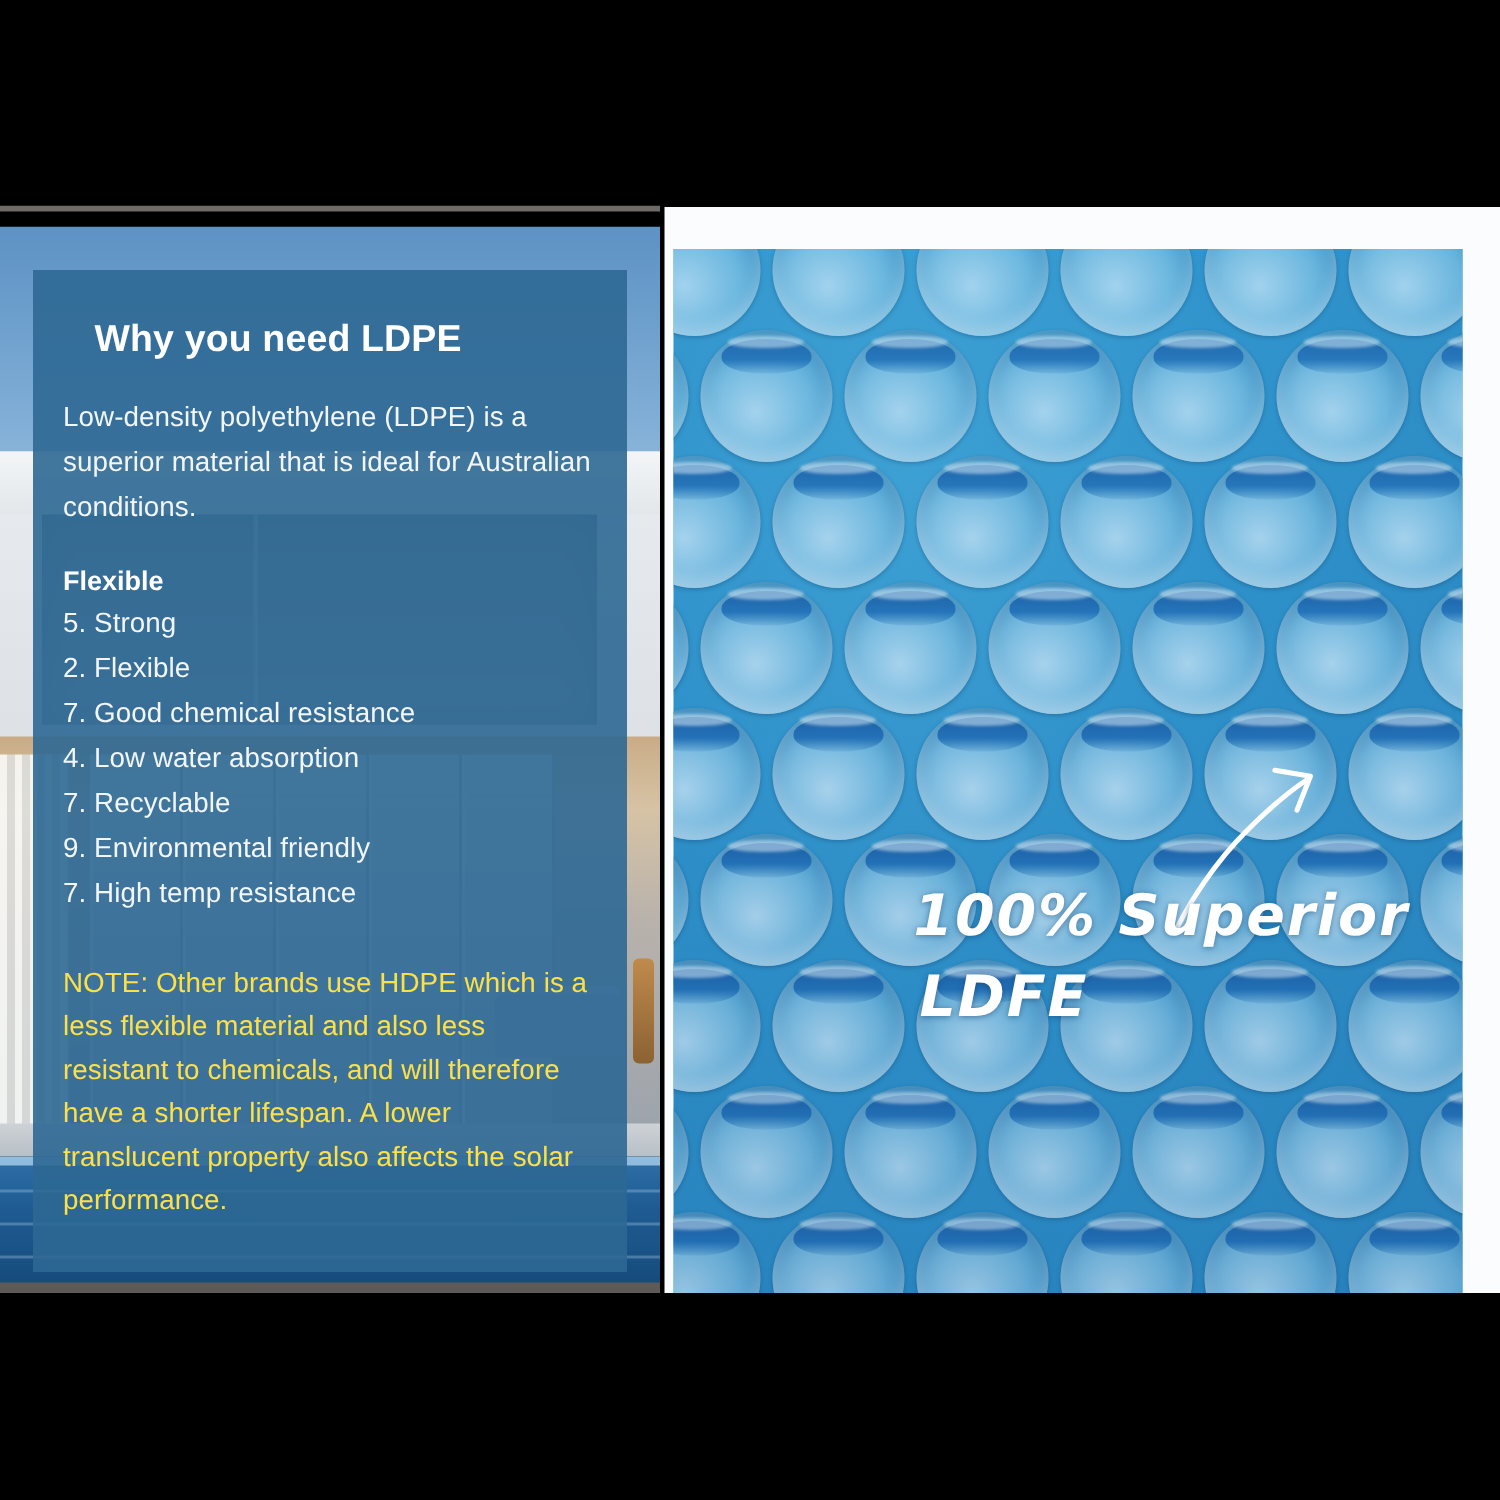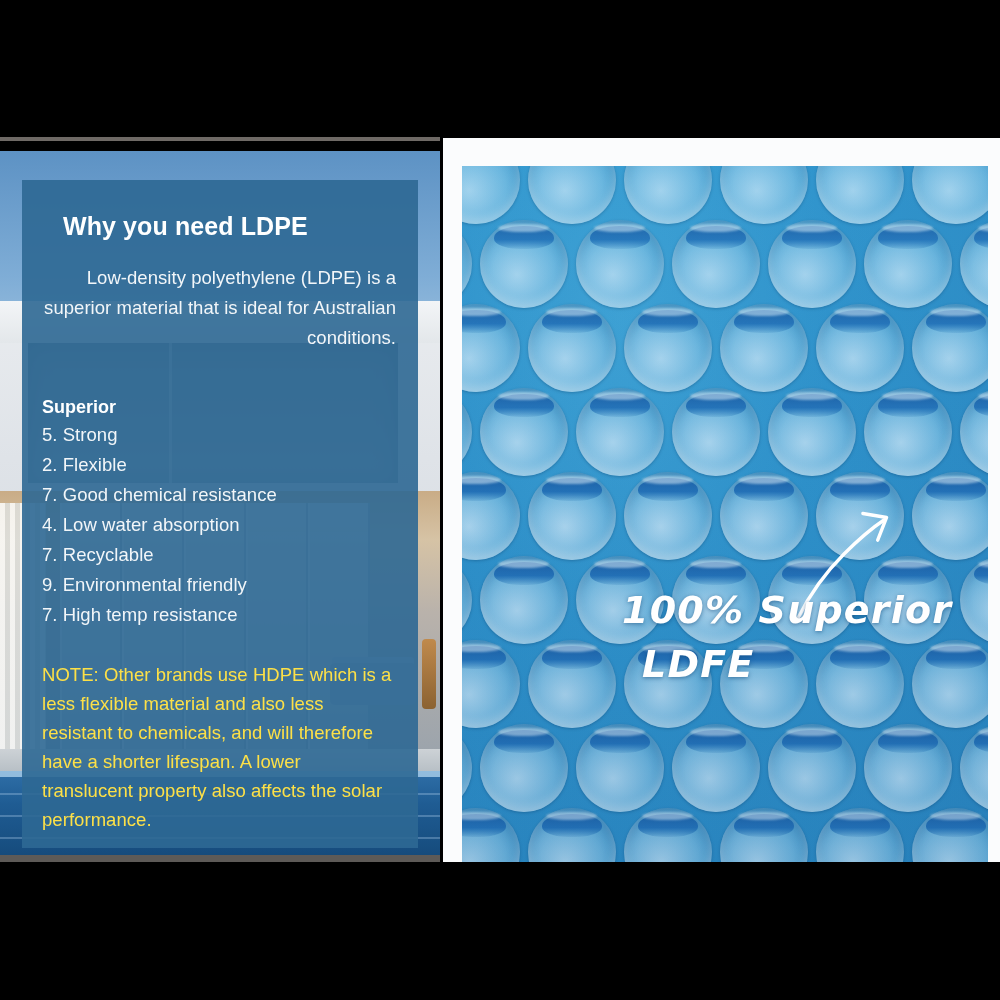--- a/index.html
+++ b/index.html
@@ -166,23 +166,22 @@
     color: #ffffff;
     font-size: 25px;
     font-weight: bold;
     letter-spacing: .1px;
     margin: 6px 0 22px 21px;
   }
   #card-intro {
     color: #f2f6f9;
     font-size: 18.5px;
     line-height: 30px;
-    margin: 0 0 44px 0;
+    margin: 0 0 24px 0;
     letter-spacing: .05px;
-    text-align: right;
   }
   #benefits-heading {
     color: #ffffff;
     font-size: 18px;
     font-weight: bold;
     margin: 0 0 2px 0;
   }
   #benefits-list {
     list-style: none;
     margin: 0 0 30px 0;
@@ -207,21 +206,21 @@
     position: absolute;
     left: 443px;
     top: 138px;
     width: 557px;
     height: 724px;
     background: #fbfcfd;
     z-index: 10;
   }
   #bubble-photo {
     position: absolute;
-    left: 19px;          
+    left: 6px;          
     top: 28px;           
     width: 526px;        
     height: 762px;       
     overflow: hidden;
     background:
       radial-gradient(ellipse at 30% 20%, #3fa3d6 0%, #2f93cc 40%, #2a86c0 100%);
   }
   .bubble-layer {
     position:absolute; inset:0;
   }
@@ -282,21 +281,21 @@
     font-style: italic;
     font-weight: bold;
     font-size: 38px;
     letter-spacing: 1.2px;
     text-shadow: 0 1px 4px rgba(10,60,110,.55);
     white-space: nowrap;
     line-height: 1.05;
   }
   .hand-line.second {
     margin-top: 14px;
-    margin-left: 20px;
+    margin-left: 4px;
   }
   #annotation-arrow {
     position: absolute;
     left: 330px;        
     top: 340px;         
     width: 110px;
     height: 115px;
     z-index: 6;
     pointer-events: none;
     overflow: visible;
@@ -330,21 +329,21 @@
       <div class="ripple" style="top:44px"></div>
       <div class="ripple" style="top:66px"></div>
       <div class="ripple" style="top:88px"></div>
     </div>
 
     <div id="info-card">
       <h1 id="card-title">Why you need LDPE</h1>
 
       <p id="card-intro">Low-density polyethylene (LDPE) is a superior material that is ideal for Australian conditions.</p>
 
-      <div id="benefits-heading">Superior</div>
+      <div id="benefits-heading">Flexible</div>
 
       <ul id="benefits-list">
         <li>5. Strong</li>
         <li>2. Flexible</li>
         <li>7. Good chemical resistance</li>
         <li>4. Low water absorption</li>
         <li>7. Recyclable</li>
         <li>9. Environmental friendly</li>
         <li>7. High temp resistance</li>
       </ul>

